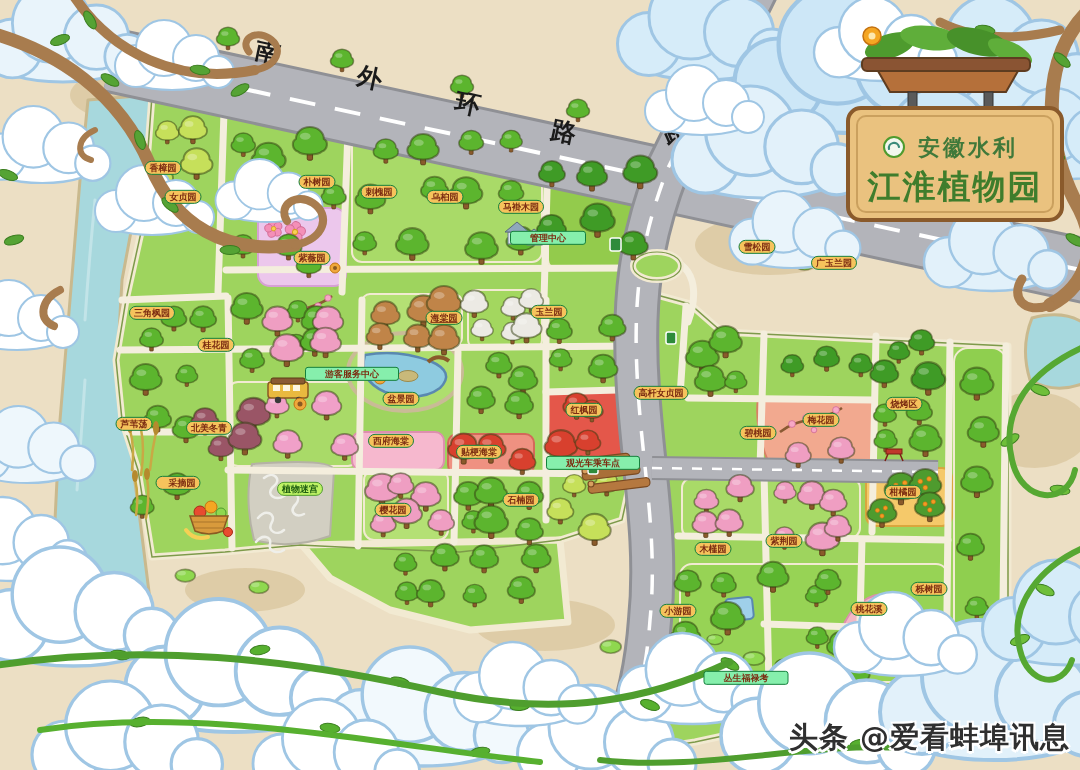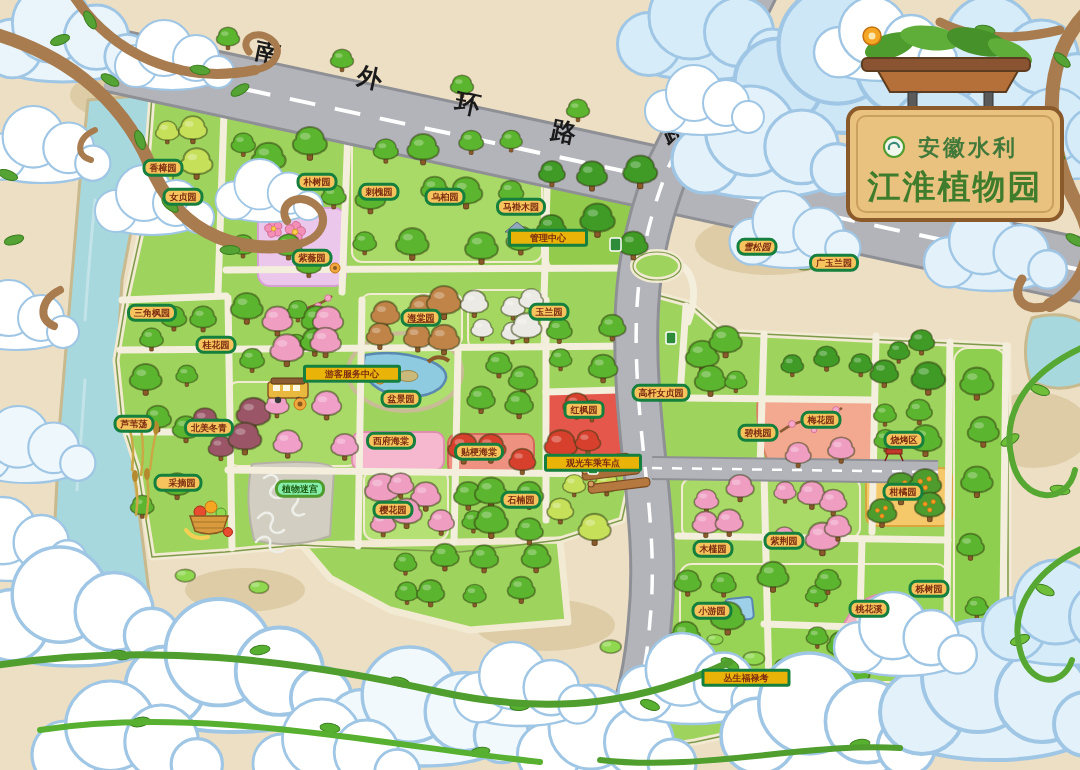--- a/index.html
+++ b/index.html
@@ -1,24 +1,24 @@
 <!DOCTYPE html>
 <html><head>
 <meta charset="utf-8">
 <style>
   html,body{margin:0;padding:0;background:#dfe8ee;}
   .stage{position:relative;width:1080px;height:770px;overflow:hidden;
     background:#ecdfc4;font-family:"DejaVu Sans",sans-serif;}
   .stage svg{position:absolute;left:0;top:0;}
   #labels{position:absolute;left:0;top:0;width:100%;height:100%;pointer-events:none;}
   .lbl{position:absolute;transform:translate(-50%,-50%);background:#f6c35c;
-    border:3px solid #15803d;color:#7c2d12;font-size:9px;line-height:1.15;
+    border:1px solid #15803d;color:#7c2d12;font-size:9px;line-height:1.15;
     padding:1px 4px;border-radius:8px;white-space:nowrap;font-weight:bold;}
-  .lbl.bar{background:#eab308;border-radius:3px;padding:1px 19px;}
-  .lbl.green{background:#86efac;border-color:#4e9b2e;color:#1d5c10;}
+  .lbl.bar{background:#86efac;border-radius:3px;padding:1px 19px;}
+  .lbl.green{background:#bef264;border-color:#4e9b2e;color:#1d5c10;}
   .watermark{position:absolute;right:10px;bottom:12px;font-size:29px;font-weight:800;
     color:#2f2f2f;letter-spacing:1px;
     text-shadow:-2px -2px 0 #fff,2px -2px 0 #fff,-2px 2px 0 #fff,2px 2px 0 #fff,0 3px 0 #fff;}
   text{font-family:"DejaVu Sans",sans-serif;}
 </style>
 </head>
 <body>
 
 <div class="stage">
 <svg id="art" width="1080" height="770" viewBox="0 0 1080 770">
@@ -550,45 +550,46 @@
   </g>
 </svg>
 
 <div id="labels">
       <div class="lbl" style="left: 163px; top: 168px;">香樟园</div>
       <div class="lbl" style="left: 183px; top: 197px;">女贞园</div>
       <div class="lbl" style="left: 317px; top: 182px;">朴树园</div>
       <div class="lbl" style="left: 379px; top: 192px; text-align: right;">刺槐园</div>
       <div class="lbl" style="left: 445px; top: 197px;">乌桕园</div>
       <div class="lbl" style="left: 521px; top: 207px;">马褂木园</div>
-      <div class="lbl" style="left: 757px; top: 247px; font-style: italic;">雪松园</div>
+      <div class="lbl" style="left: 757px; top: 247px;">雪松园</div>
       <div class="lbl" style="left: 834px; top: 263px;">广玉兰园</div>
       <div class="lbl" style="left: 312px; top: 258px; text-align: center;">紫薇园</div>
       <div class="lbl" style="left: 152px; top: 313px;">三角枫园</div>
       <div class="lbl" style="left: 216px; top: 345px;">桂花园</div>
-      <div class="lbl" style="left: 421px; top: 318px; text-decoration: underline;">海棠园</div>
+      <div class="lbl" style="left: 444px; top: 318px; text-decoration: underline;">海棠园</div>
       <div class="lbl" style="left: 549px; top: 312px;">玉兰园</div>
       <div class="lbl bar" style="left: 548px; top: 238px;">管理中心</div>
       <div class="lbl bar" style="left: 352px; top: 374px;">游客服务中心</div>
       <div class="lbl" style="left: 401px; top: 399px;">盆景园</div>
       <div class="lbl" style="left: 209px; top: 428px;">北美冬青</div>
       <div class="lbl" style="left: 134px; top: 424px;">芦苇荡</div>
       <div class="lbl" style="left: 178px; top: 483px; padding-left: 12px;">采摘园</div>
       <div class="lbl green" style="left: 300px; top: 489px;">植物迷宫</div>
       <div class="lbl" style="left: 391px; top: 441px;">西府海棠</div>
       <div class="lbl" style="left: 479px; top: 452px;">贴梗海棠</div>
       <div class="lbl" style="left: 584px; top: 410px; border-radius: 6px;">红枫园</div>
       <div class="lbl" style="left: 393px; top: 510px;">樱花园</div>
       <div class="lbl" style="left: 521px; top: 500px;">石楠园</div>
       <div class="lbl" style="left: 661px; top: 393px;">高杆女贞园</div>
       <div class="lbl bar" style="left: 593px; top: 463px;">观光车乘车点</div>
       <div class="lbl" style="left: 821px; top: 420px;">梅花园</div>
       <div class="lbl" style="left: 758px; top: 433px;">碧桃园</div>
-      <div class="lbl" style="left: 904px; top: 440px;">烧烤区</div>
+      <div class="lbl" style="left: 904px; top: 404px;">烧烤区</div>
       <div class="lbl" style="left: 903px; top: 492px;">柑橘园</div>
       <div class="lbl" style="left: 784px; top: 541px;">紫荆园</div>
       <div class="lbl" style="left: 713px; top: 549px;">木槿园</div>
-      <div class="lbl" style="left: 712px; top: 611px;">小游园</div>
+      <div class="lbl" style="left: 678px; top: 611px;">小游园</div>
       <div class="lbl" style="left: 869px; top: 609px;">桃花溪</div>
       <div class="lbl bar" style="left: 746px; top: 678px;">丛生福禄考</div>
       <div class="lbl" style="left: 929px; top: 589px;">栎树园</div>
     </div>
+<div class="watermark">头条 @爱看蚌埠讯息</div>
 </div>
 
 </body></html>

